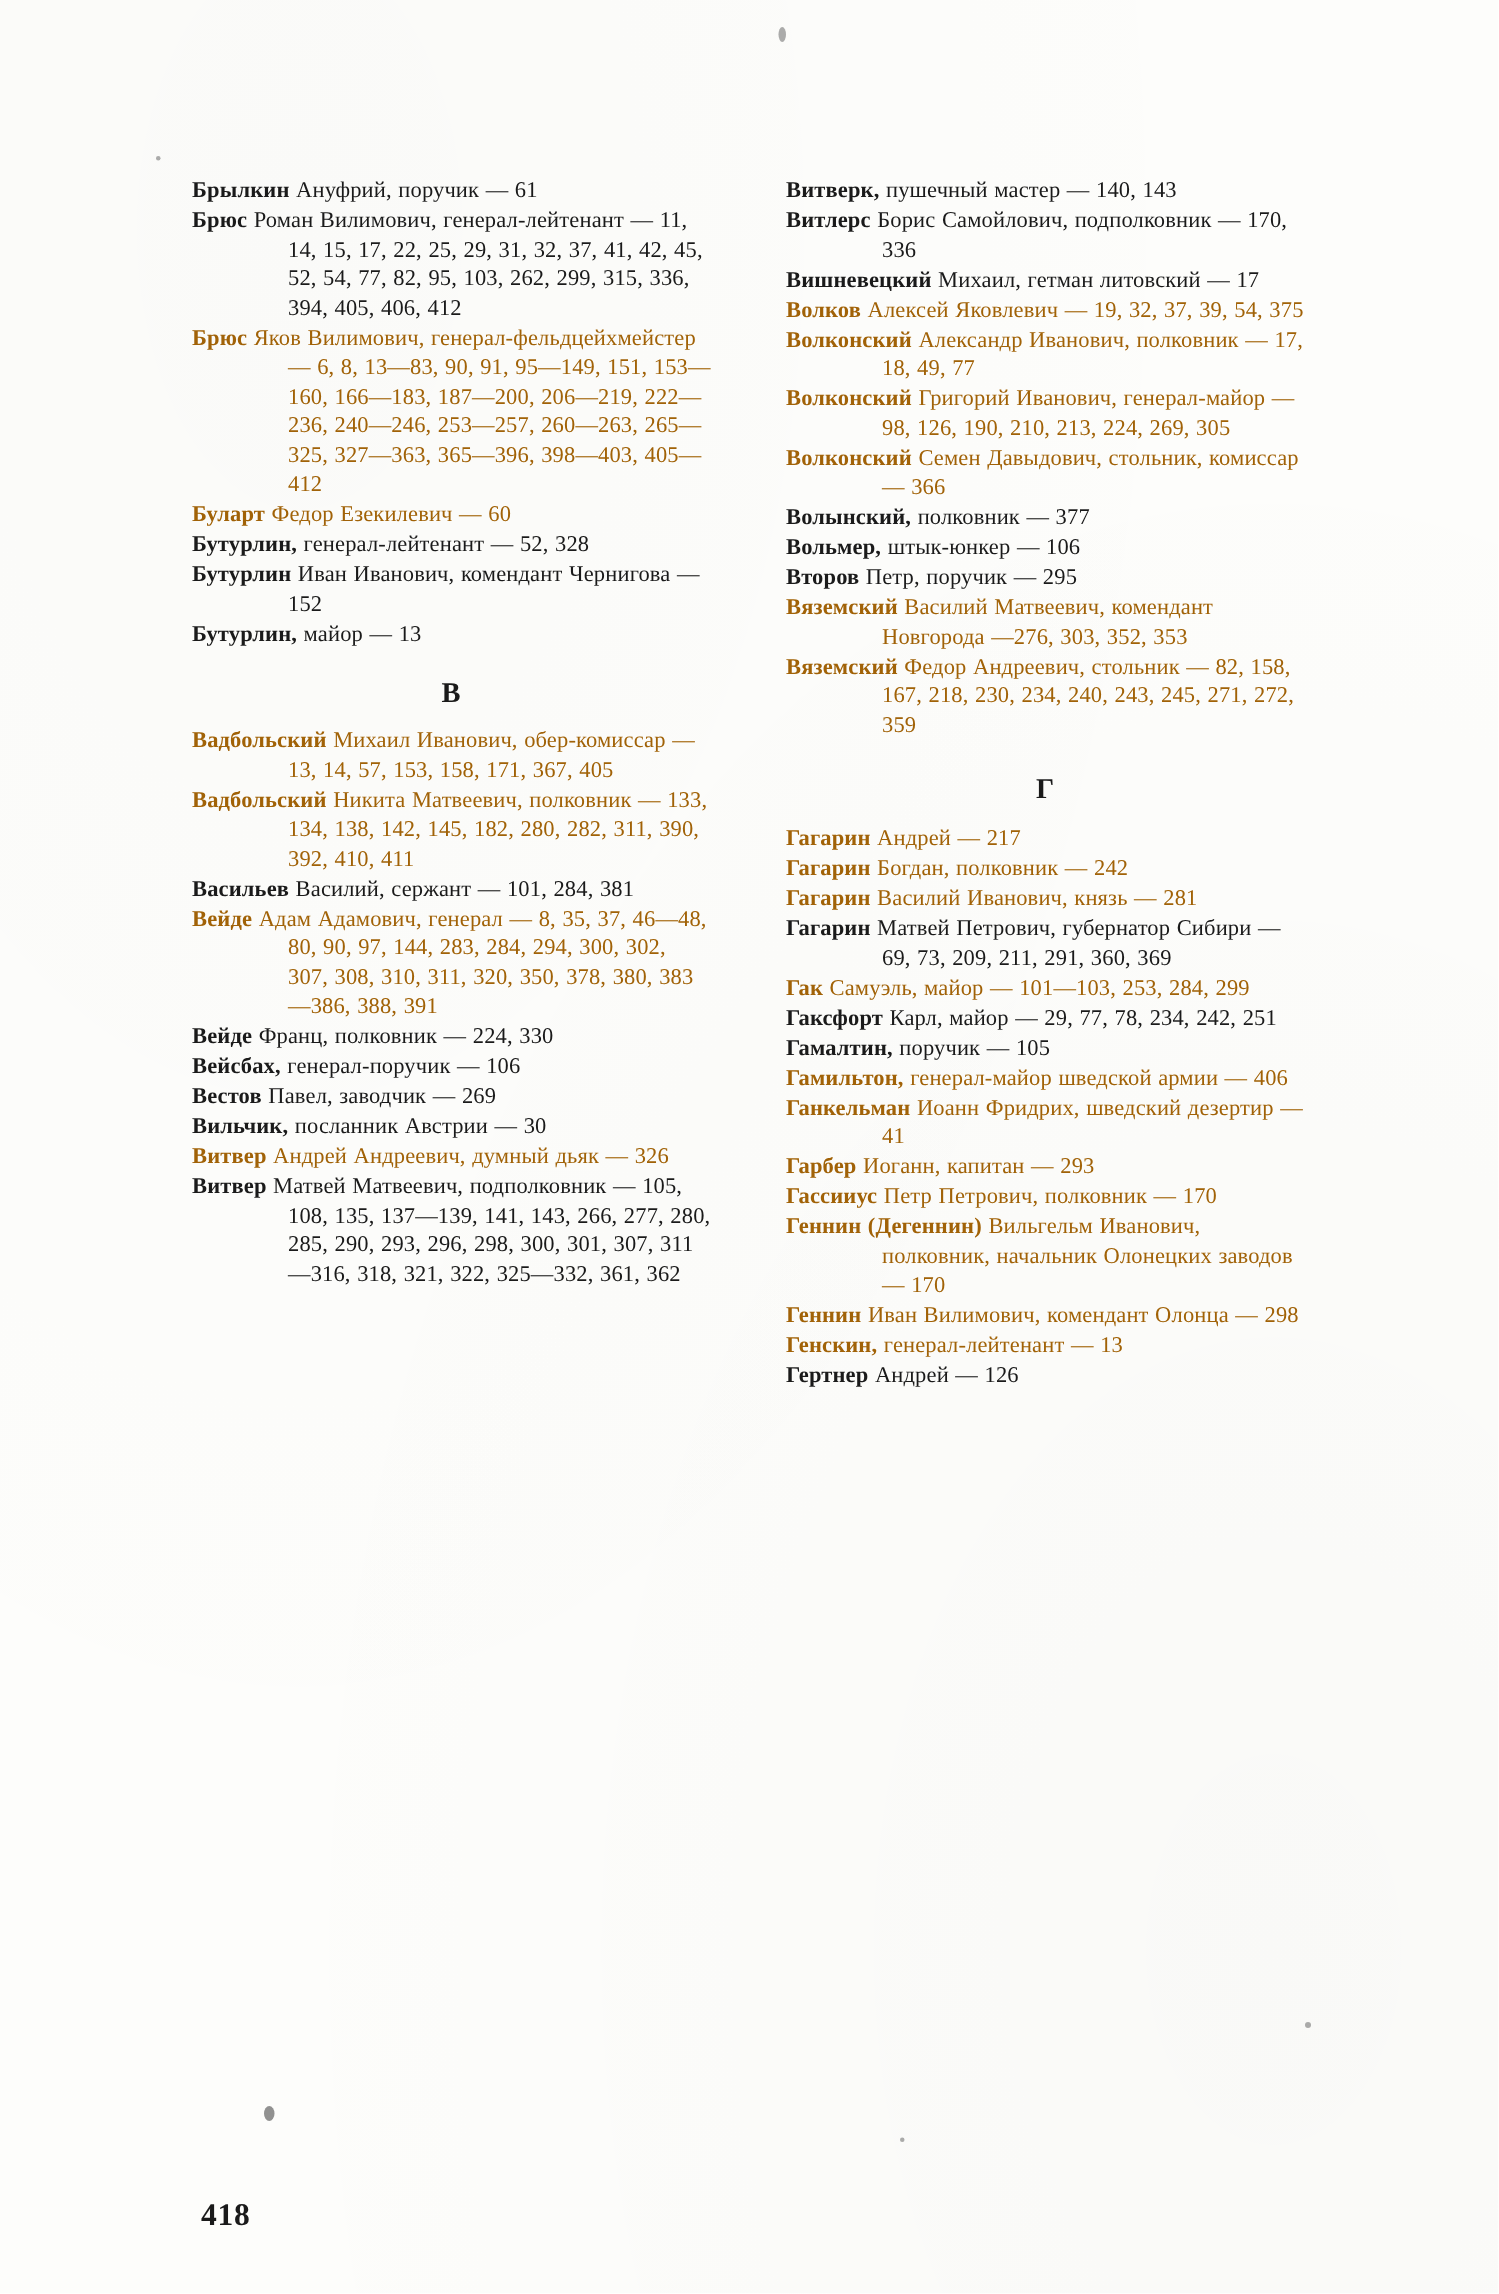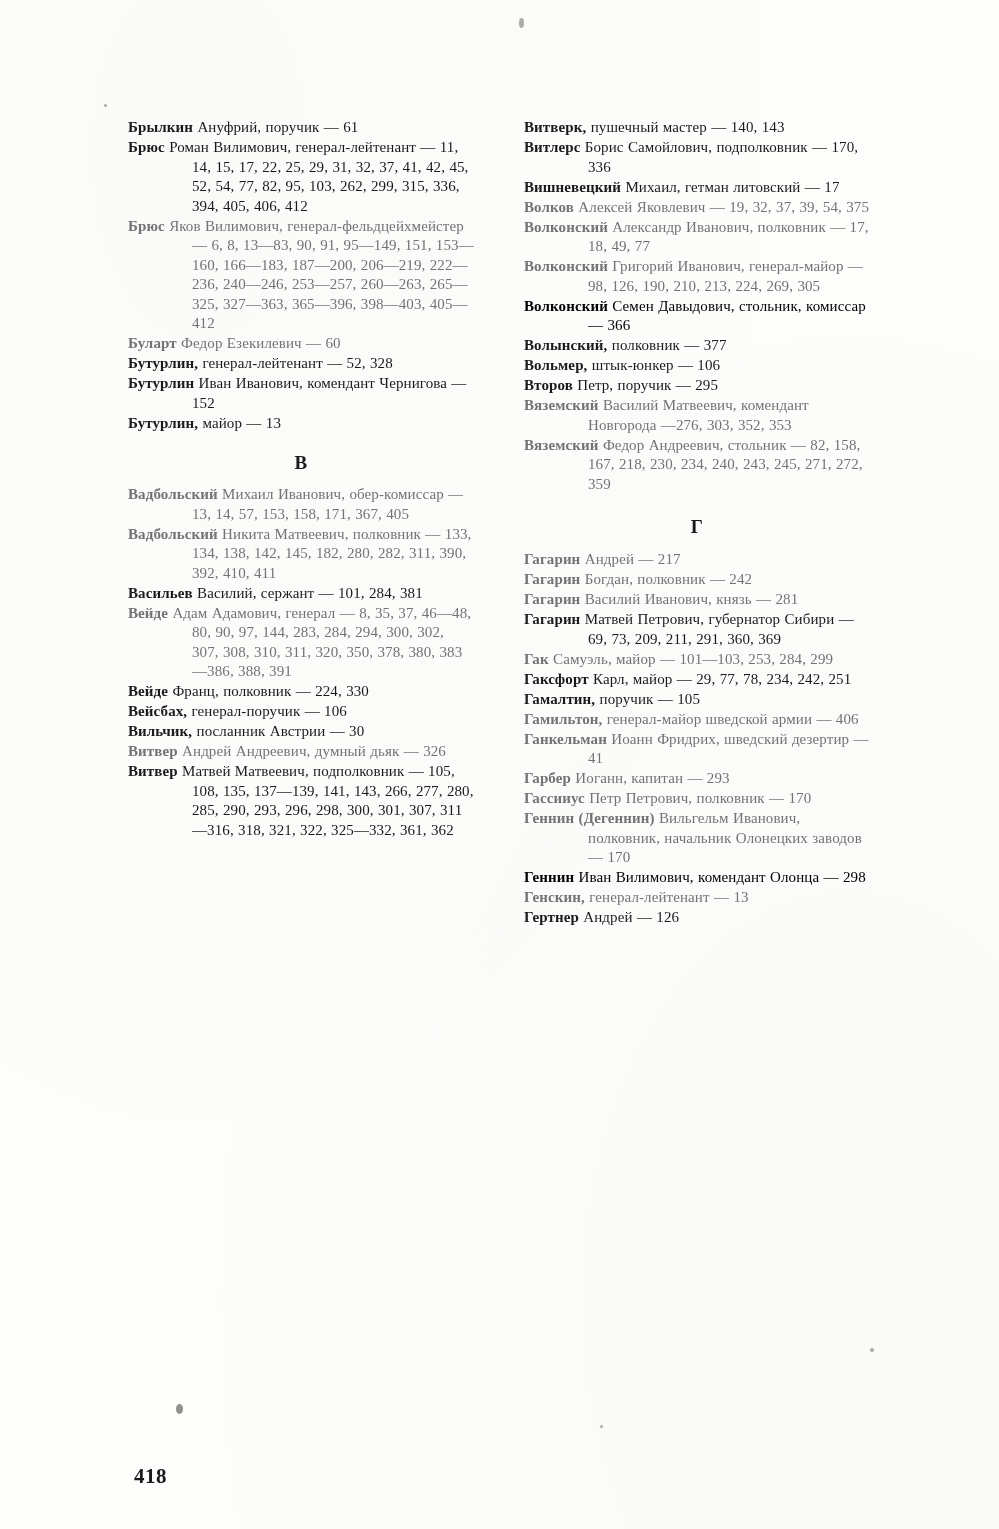--- a/index.html
+++ b/index.html
@@ -70,22 +70,22 @@
     font-weight: bold;
     letter-spacing: 0.5px;
   }
   .speck {
     position: absolute;
     background: #4a4a4a;
     border-radius: 50%;
     opacity: 0.45;
   }
   
-  .faint { color: #737373; }
-  .faint2 { color: #000000; }
+  .faint { color: #a16207; }
+  .faint2 { color: #a16207; }
 </style>
 </head>
 <body>
 
 <div class="page"></div>
 
 <div class="content">
   <div class="columns">
 
     <div class="col">
@@ -98,20 +98,21 @@
       <p class="entry"><span class="nm">Бутурлин,</span> <span>майор — 13</span></p>
 
       <div class="sec">В</div>
 
       <p class="entry faint"><span class="nm">Вадбольский</span> <span>Михаил Иванович, обер-комиссар — 13, 14, 57, 153, 158, 171, 367, 405</span></p>
       <p class="entry faint"><span class="nm">Вадбольский</span> <span>Никита Матвеевич, полковник — 133, 134, 138, 142, 145, 182, 280, 282, 311, 390, 392, 410, 411</span></p>
       <p class="entry"><span class="nm">Васильев</span> <span>Василий, сержант — 101, 284, 381</span></p>
       <p class="entry faint"><span class="nm">Вейде</span> <span>Адам Адамович, генерал — 8, 35, 37, 46—48, 80, 90, 97, 144, 283, 284, 294, 300, 302, 307, 308, 310, 311, 320, 350, 378, 380, 383—386, 388, 391</span></p>
       <p class="entry"><span class="nm">Вейде</span> <span>Франц, полковник — 224, 330</span></p>
       <p class="entry"><span class="nm">Вейсбах,</span> <span>генерал-поручик — 106</span></p>
+      <p class="entry"><span class="nm">Вестов</span> <span>Павел, заводчик — 269</span></p>
       <p class="entry"><span class="nm">Вильчик,</span> <span>посланник Австрии — 30</span></p>
       <p class="entry faint"><span class="nm">Витвер</span> <span>Андрей Андреевич, думный дьяк — 326</span></p>
       <p class="entry"><span class="nm">Витвер</span> <span>Матвей Матвеевич, подполковник — 105, 108, 135, 137—139, 141, 143, 266, 277, 280, 285, 290, 293, 296, 298, 300, 301, 307, 311—316, 318, 321, 322, 325—332, 361, 362</span></p>
     </div>
 
     <div class="col">
       <p class="entry"><span class="nm">Витверк,</span> <span>пушечный мастер — 140, 143</span></p>
       <p class="entry"><span class="nm">Витлерс</span> <span>Борис Самойлович, подполковник — 170, 336</span></p>
       <p class="entry"><span class="nm">Вишневецкий</span> <span>Михаил, гетман литовский — 17</span></p>
       <p class="entry faint"><span class="nm">Волков</span> <span>Алексей Яковлевич — 19, 32, 37, 39, 54, 375</span></p>

